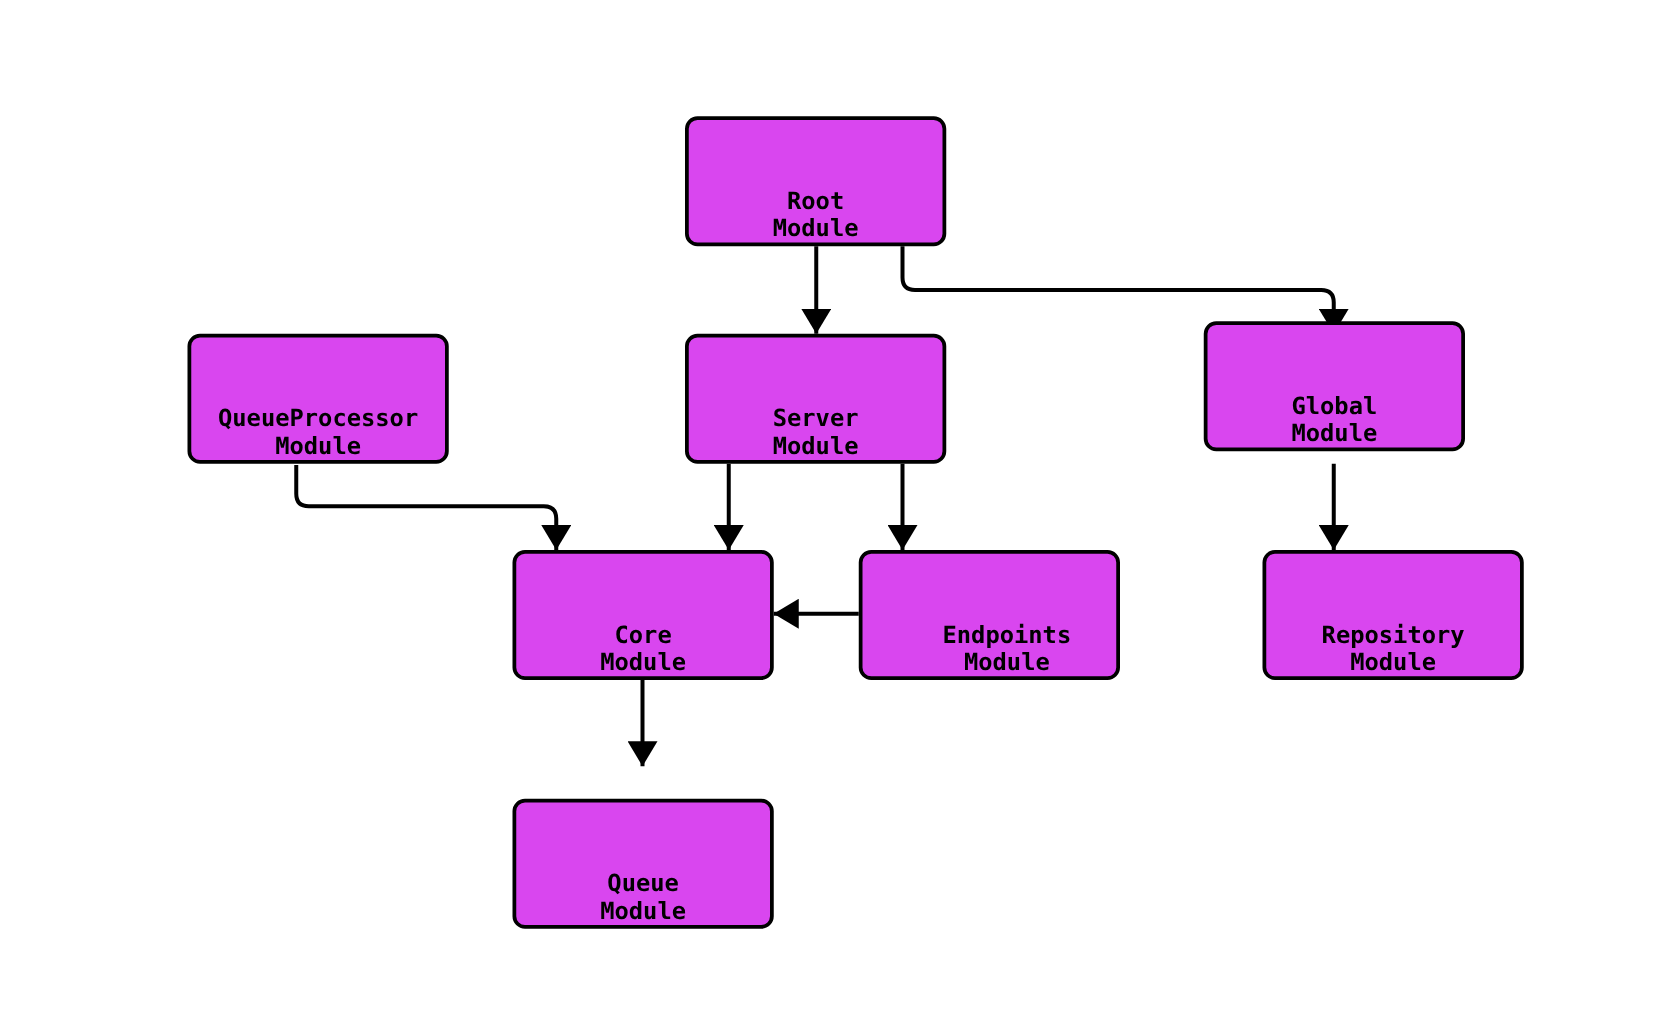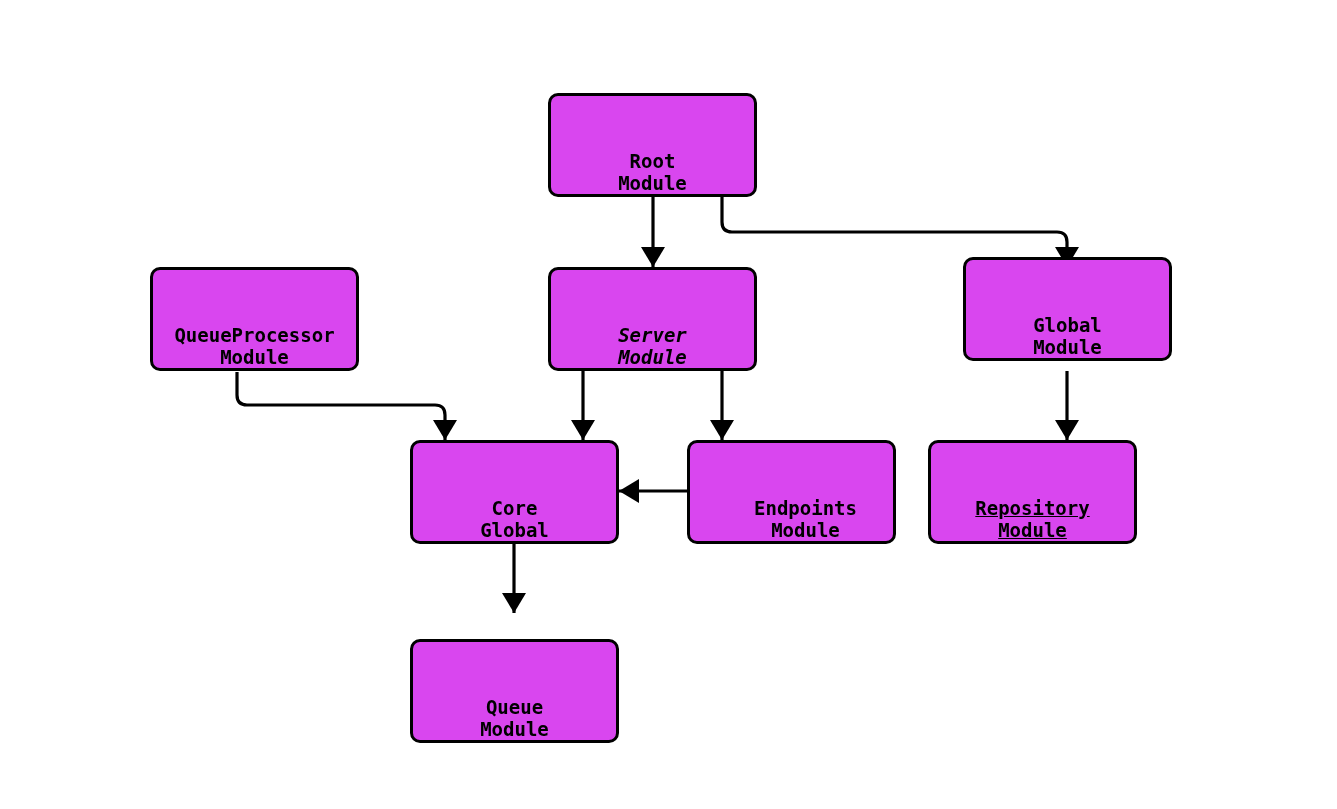--- a/index.html
+++ b/index.html
@@ -73,41 +73,41 @@
   <div class="node" style="left:548px; top:93px;">
     <span class="label">Root
 Module</span>
   </div>
 
   <div class="node" style="left:133px; top:267px;margin-left:17px;">
     <span class="label">QueueProcessor
 Module</span>
   </div>
 
-  <div class="node" style="left:548px; top:267px;font-style:italic;">
+  <div class="node" style="left:548px; top:267px;">
     <span class="label">Server
 Module</span>
   </div>
 
   <div class="node" style="left:963px; top:257px;">
     <span class="label">Global
 Module</span>
   </div>
 
   <div class="node" style="left:410px; top:440px;">
     <span class="label">Core
-Global</span>
+Module</span>
   </div>
 
   <div class="node" style="left:687px; top:440px;padding-left:28px;">
     <span class="label">Endpoints
 Module</span>
   </div>
 
-  <div class="node" style="left:928px; top:440px;text-decoration:underline;">
+  <div class="node" style="left:1010px; top:440px;">
     <span class="label">Repository
 Module</span>
   </div>
 
   <div class="node" style="left:410px; top:639px;">
     <span class="label">Queue
 Module</span>
   </div>
 
 </div>

